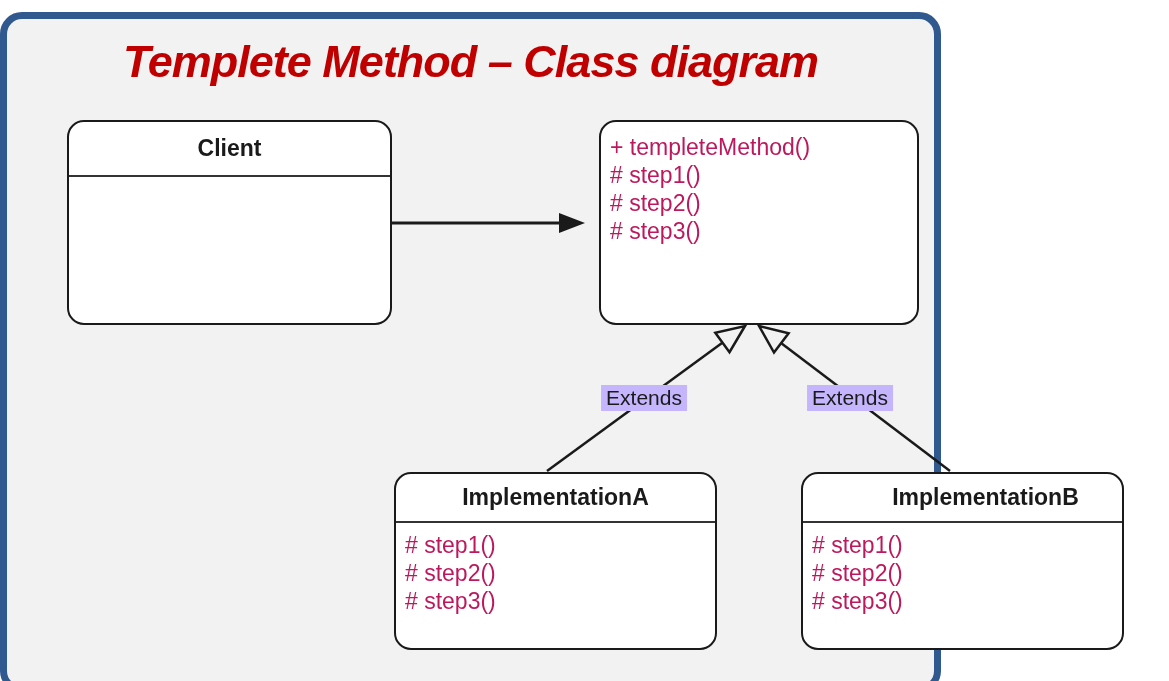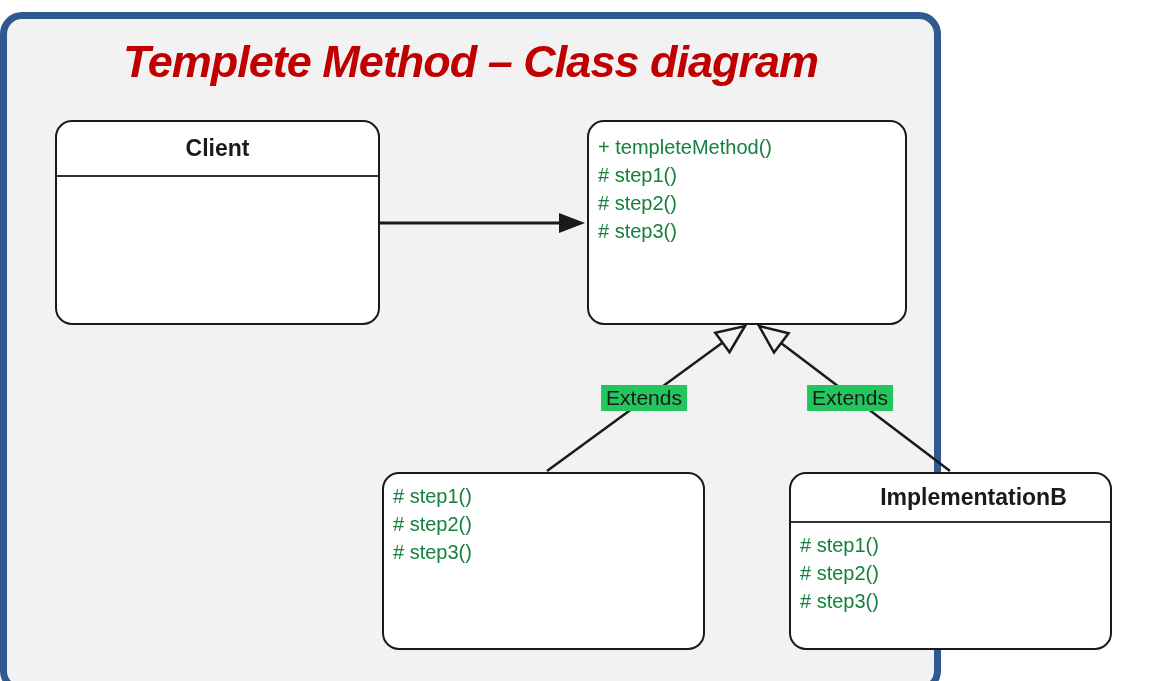--- a/index.html
+++ b/index.html
@@ -32,54 +32,55 @@
     position: absolute;
     left: 0; top: 0;
     width: 1169px; height: 681px;
     pointer-events: none;
   }
   .class-box {
     position: absolute;
     background: #ffffff;
     border: 2px solid #1a1a1a;
     border-radius: 17px;
+    margin-left: 12px;
   }
   .class-header {
     display: flex;
     align-items: center;
     justify-content: center;
     border-bottom: 2px solid #333333;
     font-weight: bold;
     font-size: 23px;
     color: #1a1a1a;
   }
   .class-methods {
     padding: 11px 8px 0 9px;
-    font-size: 20px;
-    color: #15803d;
+    font-size: 23px;
+    color: #be185d;
   }
   .class-methods .method { line-height: 28px; white-space: pre; }
 
   #box-client        { left: 48px;  top: 101px; width: 325px; height: 205px; }
   #box-client .class-header { height: 55px; }
 
   #box-abstract      { left: 580px; top: 101px; width: 320px; height: 205px; }
   #box-abstract .class-header { height: 55px; }
 
   #box-impl-a        { left: 375px; top: 453px; width: 323px; height: 178px; }
   #box-impl-a .class-header { height: 49px; }
   #box-impl-a .class-methods { padding-top: 8px; line-height: 29px; }
 
   #box-impl-b        { left: 782px; top: 453px; width: 323px; height: 178px; }
   #box-impl-b .class-header { height: 49px; padding-left: 46px; }
   #box-impl-b .class-methods { padding-top: 8px; line-height: 29px; }
 
   .extends-label {
     position: absolute;
-    background: #22c55e;
+    background: #c4b5fd;
     padding: 1px 5px;
     font-size: 21px;
     color: #1a1a1a;
     transform: translateX(-50%);
   }
   #extends-left  { left: 637px; top: 366px; }
   #extends-right { left: 843px; top: 366px; }
 </style>
 </head>
 <body>
@@ -114,20 +115,21 @@
   <div class="class-box" id="box-abstract">
     <div class="class-methods">
       <div class="method">+ templeteMethod()</div>
       <div class="method"># step1()</div>
       <div class="method"># step2()</div>
       <div class="method"># step3()</div>
     </div>
   </div>
 
   <div class="class-box" id="box-impl-a">
+    <div class="class-header">ImplementationA</div>
     <div class="class-methods">
       <div class="method"># step1()</div>
       <div class="method"># step2()</div>
       <div class="method"># step3()</div>
     </div>
   </div>
 
   <div class="class-box" id="box-impl-b">
     <div class="class-header">ImplementationB</div>
     <div class="class-methods">

